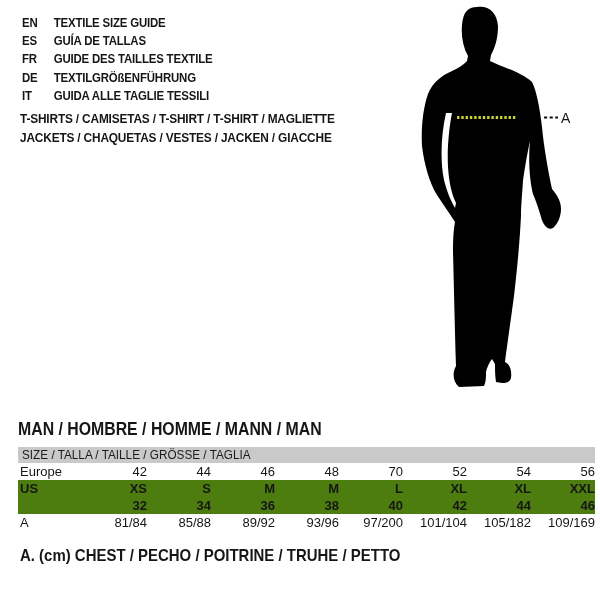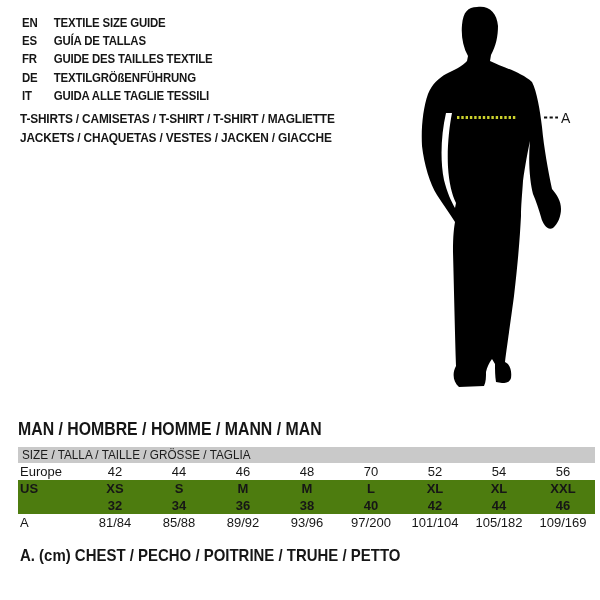--- a/index.html
+++ b/index.html
@@ -24,21 +24,21 @@
   .figure-wrap{left:395px;top:0;width:205px;height:400px;}
 
   
   .man-heading{left:18px;top:421px;font-size:18px;font-weight:700;height:16px;line-height:16px;}
 
   
   .size-table{left:18px;top:447px;width:577px;font-size:13px;}
   .st-header{height:16px;line-height:16px;background:#c9c9c9;padding-left:4px;font-size:12.5px;color:#1c1c1c;}
   .st-row{display:grid;grid-template-columns:65px repeat(8,64px);height:17px;line-height:17px;}
   .st-row.stripe{background:#4d7c0f;font-weight:bold;}
-  .st-cell{text-align:center;}
+  .st-cell{text-align:right;}
   .st-label{text-align:left;padding-left:2px;}
 
   
   .footnote{left:20px;top:548px;font-size:17px;font-weight:700;height:16px;line-height:16px;}
 </style>
 </head>
 <body>
 
 <div class="canvas">
 

